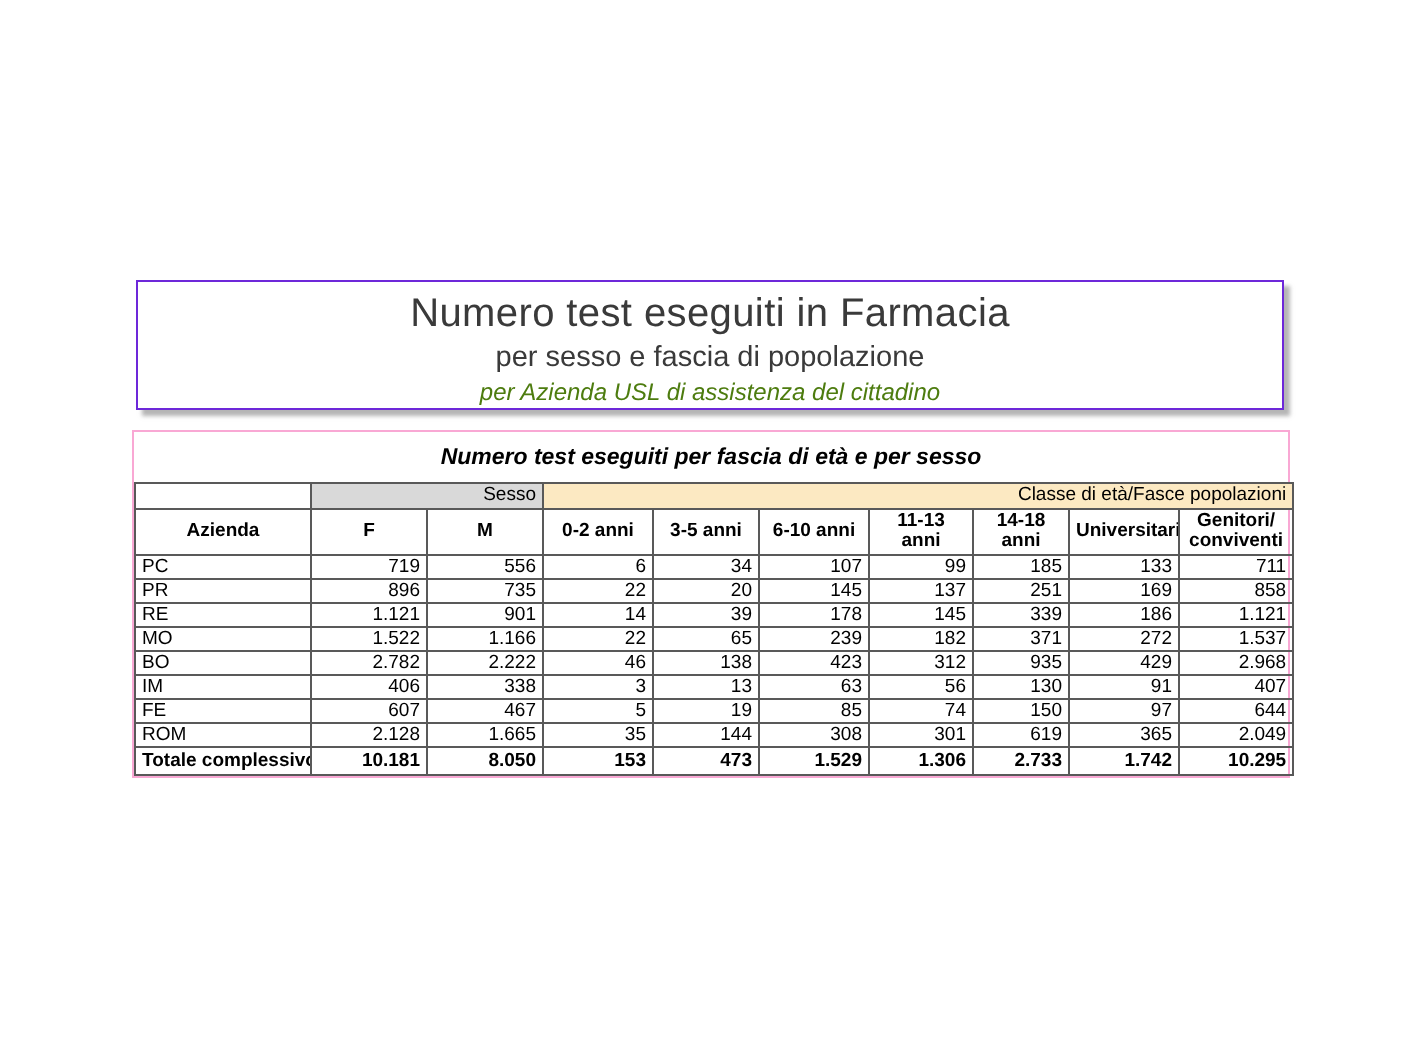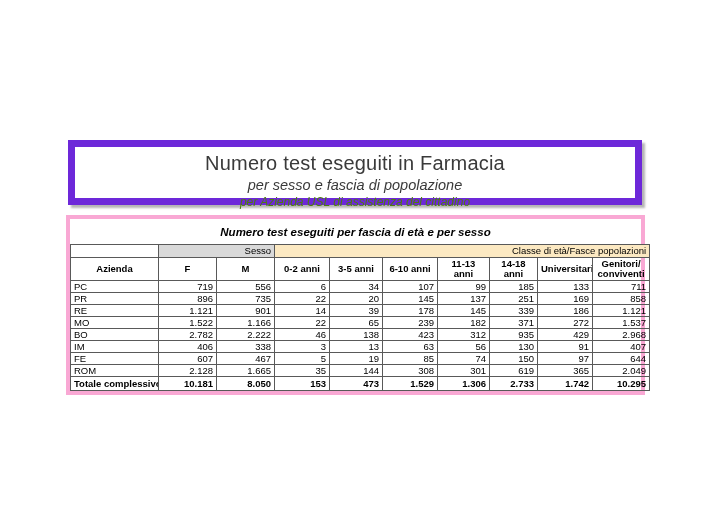--- a/index.html
+++ b/index.html
@@ -7,34 +7,34 @@
     width: 710px; height: 532px; position: relative;
     font-family: "Liberation Sans", sans-serif;
     color: #000;
   }
 
   
   .title-box {
     position: absolute; left: 68px; top: 140px;
     width: 574px; height: 65px; box-sizing: border-box;
     background: #ffffff;
-    border: 7px solid #6d28d9;
+    border: 1px solid #6d28d9;
     box-shadow: 3px 3px 2px rgba(120,120,120,0.55);
     text-align: center;
   }
   .title-line1 { font-size: 20px; color: #3a3a3a; margin-top: 5px; letter-spacing: 0.2px; }
-  .title-line2 { font-size: 14.5px; font-style: italic; color: #3a3a3a; margin-top: 2px; }
+  .title-line2 { font-size: 14.5px; color: #3a3a3a; margin-top: 2px; }
   .title-line3 { font-size: 12px; font-style: italic; color: #4d7c0f; margin-top: 2px; }
 
   
   .table-box {
     position: absolute; left: 66px; top: 215px;
     width: 579px; box-sizing: border-box;
     background: #ffffff;
-    border: 4px solid #f9a8d4;
+    border: 1px solid #f9a8d4;
   }
   .table-title {
     text-align: center;
     font-size: 11.5px; font-weight: bold; font-style: italic;
     padding: 7px 0 6px 0;
   }
 
   table.grid {
     border-collapse: collapse; table-layout: fixed;
     width: 100%;

